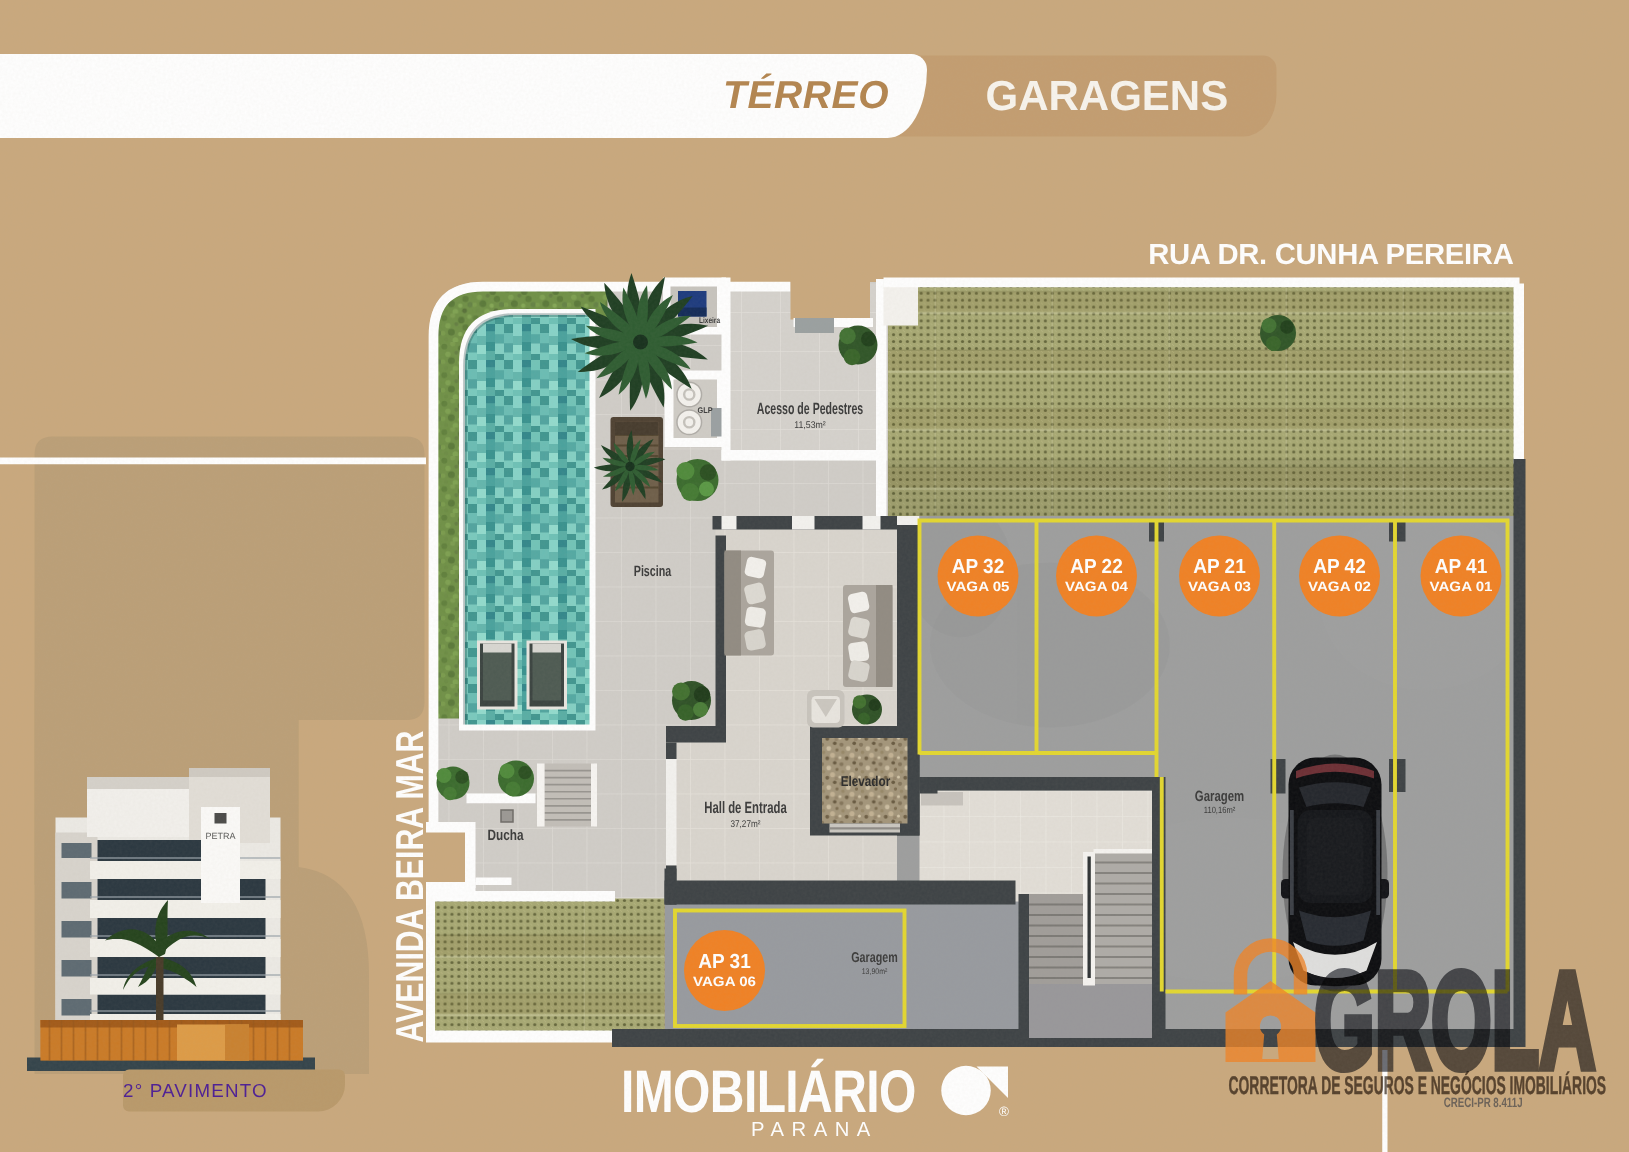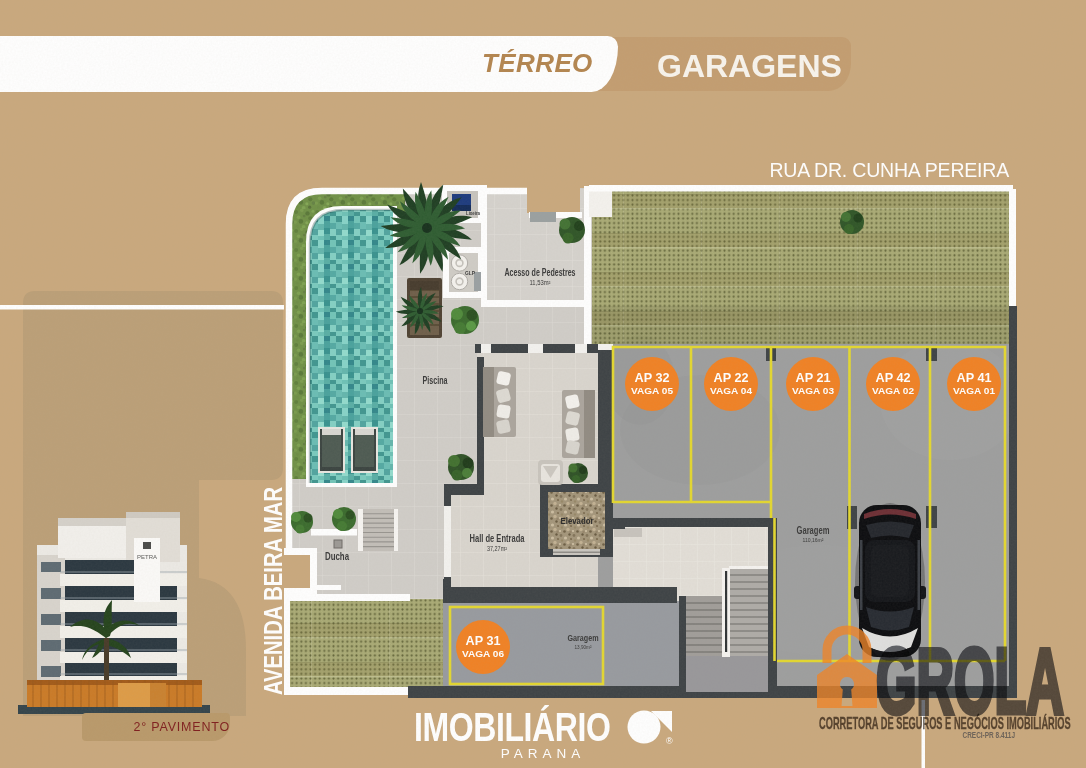--- a/index.html
+++ b/index.html
@@ -555,23 +555,23 @@
 
 <rect x="921.5" y="700" width="3.5" height="68" fill="#ffffff"></rect>
 </svg>
 
 <div class="abs" style="left:0;top:37px;width:851px;height:54px;background:#c39d70;border-top-right-radius:9px;border-bottom-right-radius:22px 28px;"></div>
 
 <div class="abs" style="left:0;top:36px;width:618px;height:56px;background:#ffffff;border-top-right-radius:12px;border-bottom-right-radius:30px 52px;"></div>
 
 <div class="abs" style="left:482px;top:48px;font-size:26px;font-weight:bold;color:#b3854f;letter-spacing:0.4px;white-space:nowrap;font-style:italic;">TÉRREO</div>
 
-<div class="abs" style="left:657px;top:48px;font-size:32px;font-weight:bold;color:#f8f4ed;letter-spacing:0px;white-space:nowrap;">GARAGENS</div>
-
-<div class="abs" style="right:77px;top:159px;font-size:19.5px;font-weight:normal;color:#ffffff;letter-spacing:-0.2px;white-space:nowrap;">RUA DR. CUNHA PEREIRA</div>
+<div class="abs" style="left:657px;top:48px;font-size:28px;font-weight:bold;color:#f8f4ed;letter-spacing:0px;white-space:nowrap;">GARAGENS</div>
+
+<div class="abs" style="right:77px;top:159px;font-size:19.5px;font-weight:bold;color:#ffffff;letter-spacing:-0.2px;white-space:nowrap;">RUA DR. CUNHA PEREIRA</div>
 
 <svg class="abs" style="left:0px;top:500px;" width="260" height="230" viewBox="0 0 260 230">
 
   <rect x="18" y="205" width="192" height="9" fill="#33434a"></rect>
 
   <rect x="37" y="45" width="150" height="160" fill="#eceae5"></rect>
 
   <rect x="37" y="55" width="28" height="150" fill="#d8d4cd"></rect>
   <g fill="#5d6a72">
     <rect x="41" y="62" width="20" height="10"></rect>
@@ -626,21 +626,21 @@
   <rect x="27" y="180" width="175" height="27" fill="#c9752285"></rect>
   <rect x="27" y="180" width="175" height="27" fill="#ca7a26"></rect>
   <rect x="27" y="180" width="175" height="5" fill="#a25a18"></rect>
   <g stroke="#95551a" stroke-width="1.2" opacity="0.55">
     <path d="M33 180V207M41 180V207M49 180V207M57 180V207M65 180V207M73 180V207M81 180V207M89 180V207M97 180V207M105 180V207M113 180V207M121 180V207M129 180V207M137 180V207M145 180V207M153 180V207M161 180V207M169 180V207M177 180V207M185 180V207M193 180V207"></path>
   </g>
   <rect x="118" y="183" width="48" height="24" fill="#dd9b46"></rect>
   <rect x="150" y="183" width="16" height="24" fill="#c9812f"></rect>
 </svg>
 
-<div class="abs" style="left:82px;top:713px;width:148px;height:28px;background:#b9996a;border-radius:4px 4px 18px 4px;color:#7f1d1d;font-size:12.5px;letter-spacing:0.8px;text-align:right;line-height:28px;">2° PAVIMENTO</div>
+<div class="abs" style="left:82px;top:713px;width:148px;height:28px;background:#b9996a;border-radius:4px 4px 18px 4px;color:#4c1d95;font-size:12.5px;letter-spacing:0.8px;text-align:left;line-height:28px;">2° PAVIMENTO</div>
 
 <svg class="abs" style="left:404px;top:700px;" width="290" height="68" viewBox="0 0 290 68">
   <g fill="#ffffff">
 
     <g transform="translate(10,41)">
       <text x="0" y="0" font-size="40" font-weight="bold" font-family="Liberation Sans,sans-serif" transform="scale(0.80,1)" letter-spacing="-0.5">IMOBILIÁRIO</text>
     </g>
 
     <circle cx="240" cy="27" r="16.5"></circle>
 

